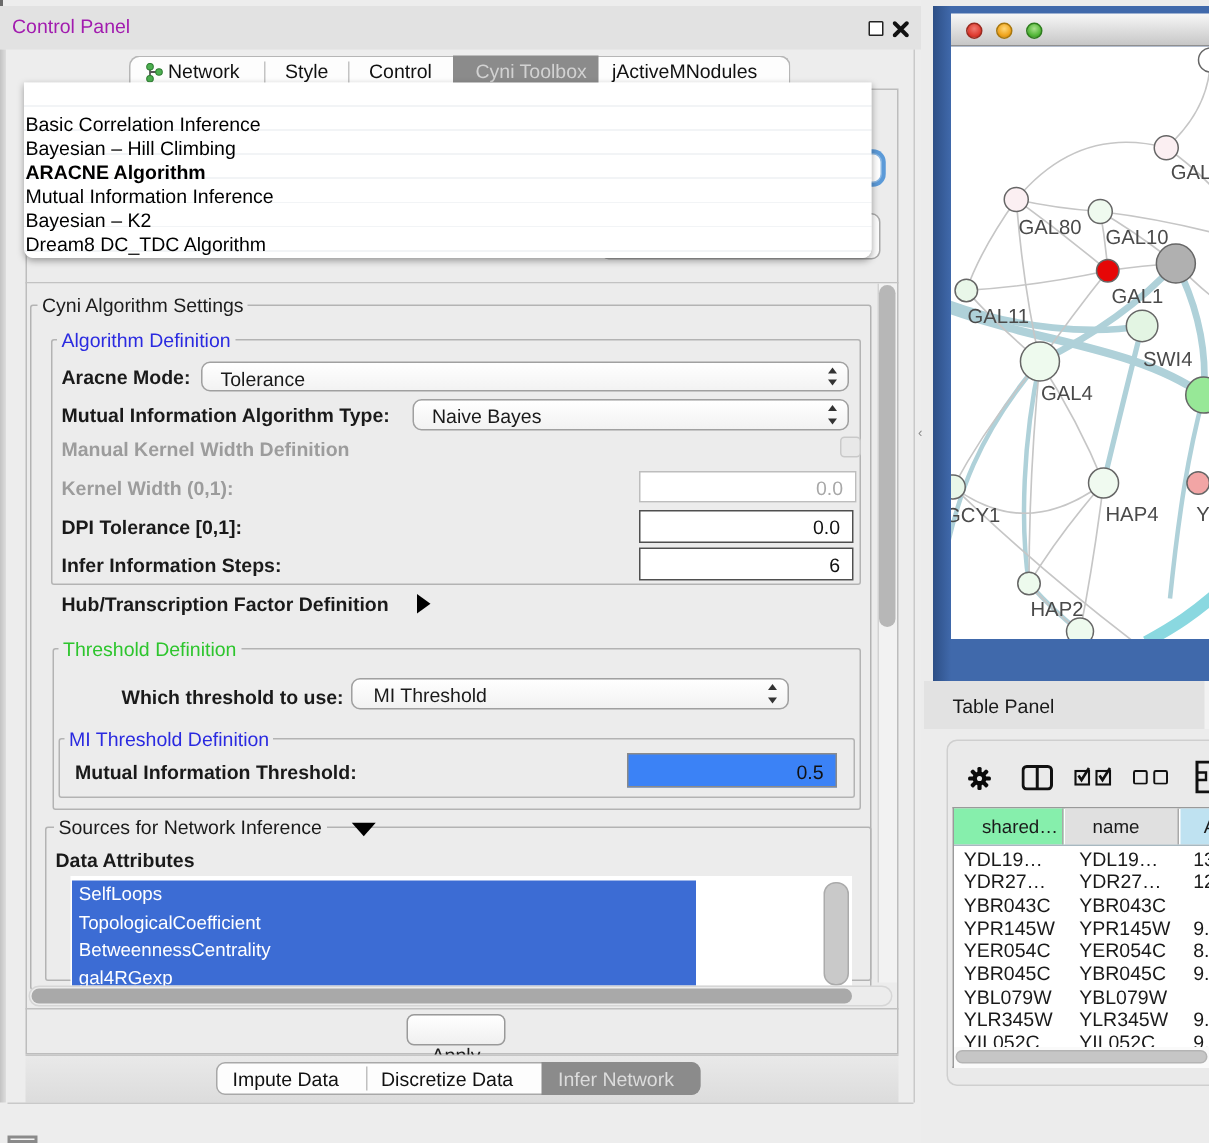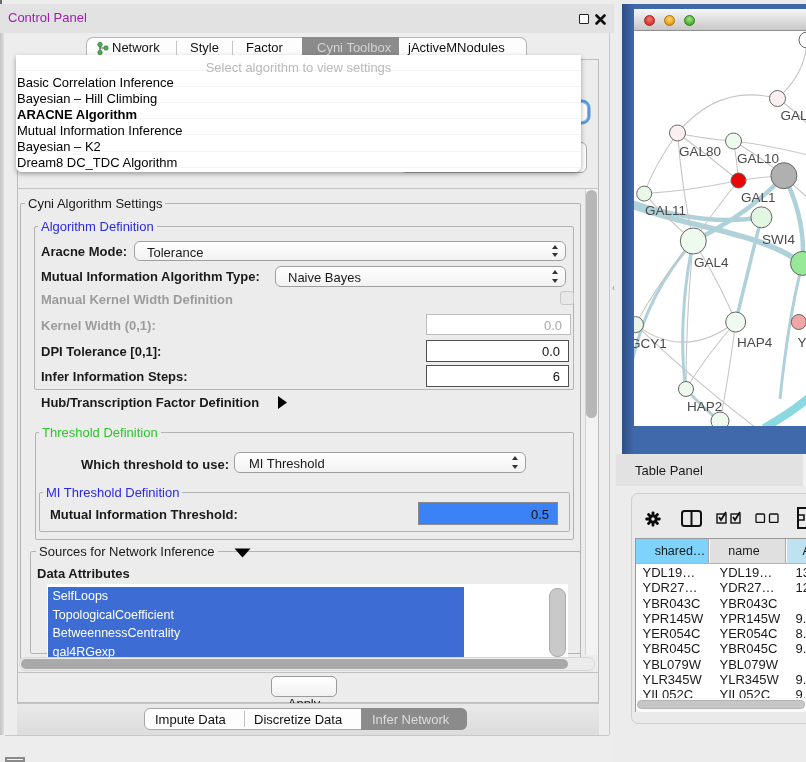--- a/index.html
+++ b/index.html
@@ -33,21 +33,21 @@
   <div class="abs" style="left:146px;top:4px;width:1px;height:16px;background:#c4c4c4;"></div>
   <div class="abs" style="left:216px;top:0;width:97px;height:23px;background:#8b8b8b;"></div>
   <svg class="abs" style="left:11px;top:5px;" width="12" height="13" viewBox="0 0 12 13">
     <path d="M3 3 L3 10 M3 6 L8 6" stroke="#555" stroke-width="1.2" fill="none"></path>
     <circle cx="3" cy="2.5" r="2.2" fill="#4caf50" stroke="#2e7d32" stroke-width="0.7"></circle>
     <circle cx="9" cy="6" r="2.2" fill="#4caf50" stroke="#2e7d32" stroke-width="0.7"></circle>
     <circle cx="3" cy="10.5" r="2.2" fill="#4caf50" stroke="#2e7d32" stroke-width="0.7"></circle>
   </svg>
   <div class="abs" style="left:26px;top:2.5px;color:#111;">Network</div>
   <div class="abs" style="left:104px;top:2.5px;color:#111;">Style</div>
-  <div class="abs" style="left:160px;top:2.5px;color:#111;">Factor</div>
+  <div class="abs" style="left:160px;top:2.5px;color:#111;">Control</div>
   <div class="abs" style="left:231px;top:2.5px;color:#d2d2d2;">Cyni Toolbox</div>
   <div class="abs" style="left:322px;top:2.5px;color:#111;">jActiveMNodules</div>
 </div>
 
 <div class="abs" style="left:400px;top:102px;width:188px;height:20px;border-radius:6px;background:#fff;border:1px solid #88b6e2;box-shadow:0 0 0 2.5px #5b9ad8;"></div>
 <div class="abs" style="left:400px;top:142px;width:187px;height:31px;border-radius:6px;background:#fdfdfd;border:1px solid #a8a8a8;"></div>
 
 <div class="abs" style="left:17px;top:188px;width:582px;height:1px;background:#c2c2c2;"></div>
 
 <div id="scrollarea" class="abs" style="left:18px;top:189px;width:567px;height:466px;background:#ececec;"></div>
@@ -143,21 +143,20 @@
 </div>
 
 <div class="abs" style="left:5px;top:735px;width:604px;height:1px;background:#c9c9c9;"></div>
 <div class="abs" style="left:0;top:736px;width:614px;height:26px;background:#ededed;"></div>
 <div class="abs" style="left:5px;top:757px;width:20px;height:5px;border:2px solid #8a8a8a;background:#f4f4f4;"></div>
 
 <div class="abs" style="left:609px;top:33px;width:1px;height:702px;background:#c9c9c9;"></div>
 <div class="abs" style="left:612px;top:283px;width:6px;height:9px;color:#8a8a8a;font-size:9px;">‹</div>
 
 <div class="abs" style="left:16px;top:55px;width:565px;height:117px;background:repeating-linear-gradient(#ffffff 0px,#ffffff 15px,#f2f4f6 15px,#f2f4f6 16.1px);border-radius:0 0 6px 6px;box-shadow:0 2px 5px rgba(0,0,0,0.35);z-index:30;">
-  <div style="position:absolute;left:0;top:5px;width:100%;text-align:center;color:#b9b9b9;">Select algorithm to view settings</div>
   <div style="position:absolute;left:0px;top:20px;line-height:16.1px;color:#000;">
     <div style="padding-left:1px;">Basic Correlation Inference</div>
     <div style="padding-left:1px;">Bayesian – Hill Climbing</div>
     <div style="padding-left:1px;font-weight:bold;">ARACNE Algorithm</div>
     <div style="padding-left:1px;">Mutual Information Inference</div>
     <div style="padding-left:1px;">Bayesian – K2</div>
     <div style="padding-left:1px;">Dream8 DC_TDC Algorithm</div>
   </div>
 </div>
 
@@ -268,21 +267,21 @@
 <svg class="abs" style="left:755px;top:513px;" width="24" height="10" viewBox="0 0 24 10">
   <rect x="1" y="1" width="8.5" height="8.5" rx="1" fill="none" stroke="#111" stroke-width="1.3"></rect>
   <rect x="14.5" y="1" width="8.5" height="8.5" rx="1" fill="none" stroke="#111" stroke-width="1.3"></rect>
 </svg>
 <svg class="abs" style="left:796px;top:507px;" width="10" height="22" viewBox="0 0 10 22">
   <path d="M2 1 L14 1 L14 21 L2 21 Z" fill="none" stroke="#111" stroke-width="2"></path>
   <path d="M2 8 L8 8 L8 13 L2 13" fill="none" stroke="#111" stroke-width="1.6"></path>
 </svg>
 
 <div class="abs" style="left:634.5px;top:537.5px;width:171.5px;height:174px;background:#fff;border-left:1px solid #9a9a9a;border-top:1px solid #9a9a9a;border-bottom:1px solid #9a9a9a;font-size:12.5px;">
-  <div class="abs" style="left:0;top:0;width:73px;height:24px;background:#7dd3fc;border-right:1px solid #a9a9a9;text-align:center;padding-top:5px;padding-left:17px;">shared…</div>
+  <div class="abs" style="left:0;top:0;width:73px;height:24px;background:#86efac;border-right:1px solid #a9a9a9;text-align:center;padding-top:5px;padding-left:17px;">shared…</div>
   <div class="abs" style="left:74px;top:0;width:76px;height:24px;background:#e0e0e0;border-right:1px solid #a9a9a9;text-align:center;padding-top:5px;padding-right:6px;">name</div>
   <div class="abs" style="left:151px;top:0;width:21px;height:24px;background:#bfe2f1;padding-top:5px;padding-left:16px;">A</div>
   <div class="abs" style="left:0;top:24px;width:172px;height:1px;background:#a8b8c0;"></div>
   <div id="tbl" class="abs" style="left:0;top:26.5px;width:172px;font-size:13px;">
       <div style="position:relative;height:15.3px;">
     <span style="position:absolute;left:7px;top:0;">YDL19…</span>
     <span style="position:absolute;left:84px;top:0;">YDL19…</span>
     <span style="position:absolute;left:160px;top:0;">13</span>
   </div>
       <div style="position:relative;height:15.3px;">

